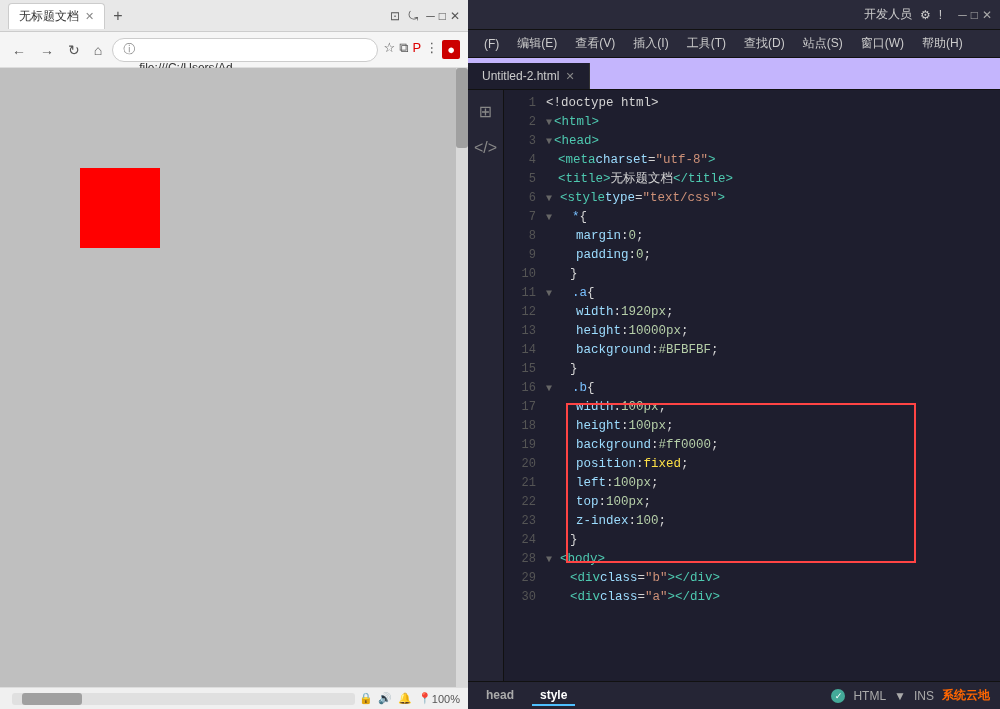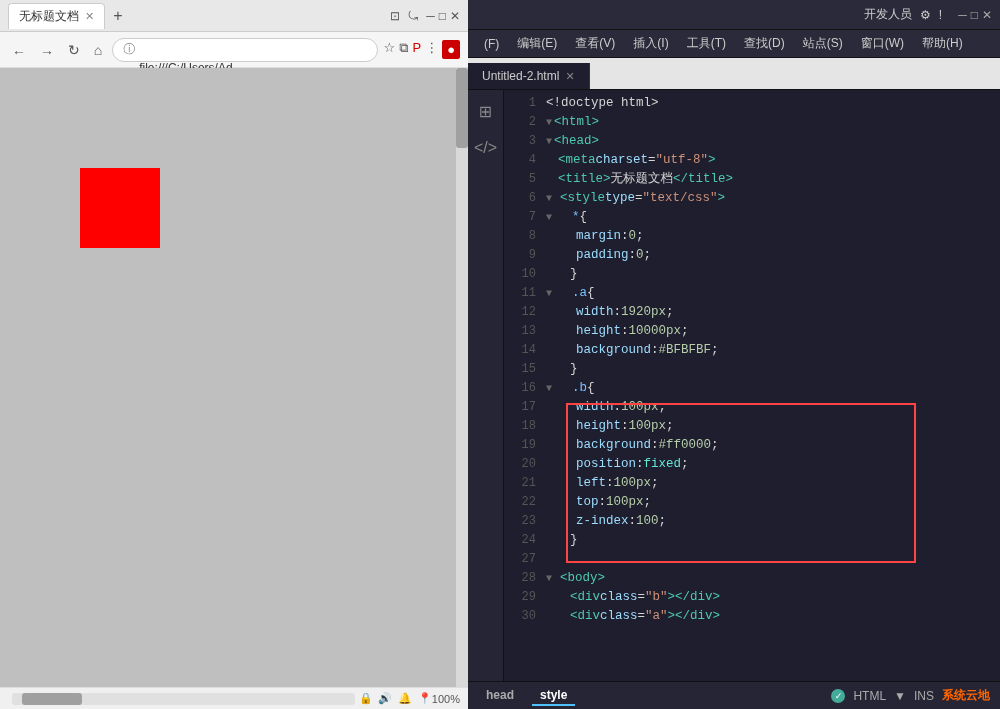--- a/index.html
+++ b/index.html
@@ -216,21 +216,21 @@
 
     .menu-item {
       color: #ccc;
       font-size: 12px;
       padding: 2px 8px;
       cursor: pointer;
     }
 
     .editor-tab-bar {
       height: 32px;
-      background: #e5e5e5;
+      background: #c4b5fd;
       display: flex;
       align-items: flex-end;
       border-bottom: 1px solid #111;
     }
 
     .editor-tab {
       background: #1e1e2e;
       color: #ccc;
       font-size: 12px;
       padding: 6px 14px;
@@ -299,21 +299,21 @@
 
     .fold-arrow {
       color: #666;
       font-size: 10px;
       margin-right: 2px;
       cursor: pointer;
     }
 
     .c-white { color: #d4d4d4; }
     .c-green { color: #4ec9b0; }
-    .c-orange { color: #5eead4; }
+    .c-orange { color: #fde047; }
     .c-lightblue { color: #9cdcfe; }
     .c-val { color: #ce9178; }
     .c-prop { color: #9cdcfe; }
     .c-num { color: #b5cea8; }
     .c-tag { color: #4ec9b0; }
     .c-sel { color: #79c0ff; }
 
     .highlight-box {
       position: absolute;
       left: 62px;
@@ -689,23 +689,20 @@
         </div>
 
         <div class="line">
           <span class="line-num">24</span>
           <span style="display:inline-block;width:24px"></span>
           <span class="c-white">}</span>
         </div>
 
 
 
-        <div class="line">
-          <span class="line-num">27</span>
-        </div>
 
         <div class="line">
           <span class="line-num">28</span>
           <span class="fold-arrow">▼</span>
           <span style="display:inline-block;width:6px"></span>
           <span class="c-green">&lt;</span>
             <span class="c-tag">body</span>
             <span class="c-green">&gt;</span>
         </div>
 

